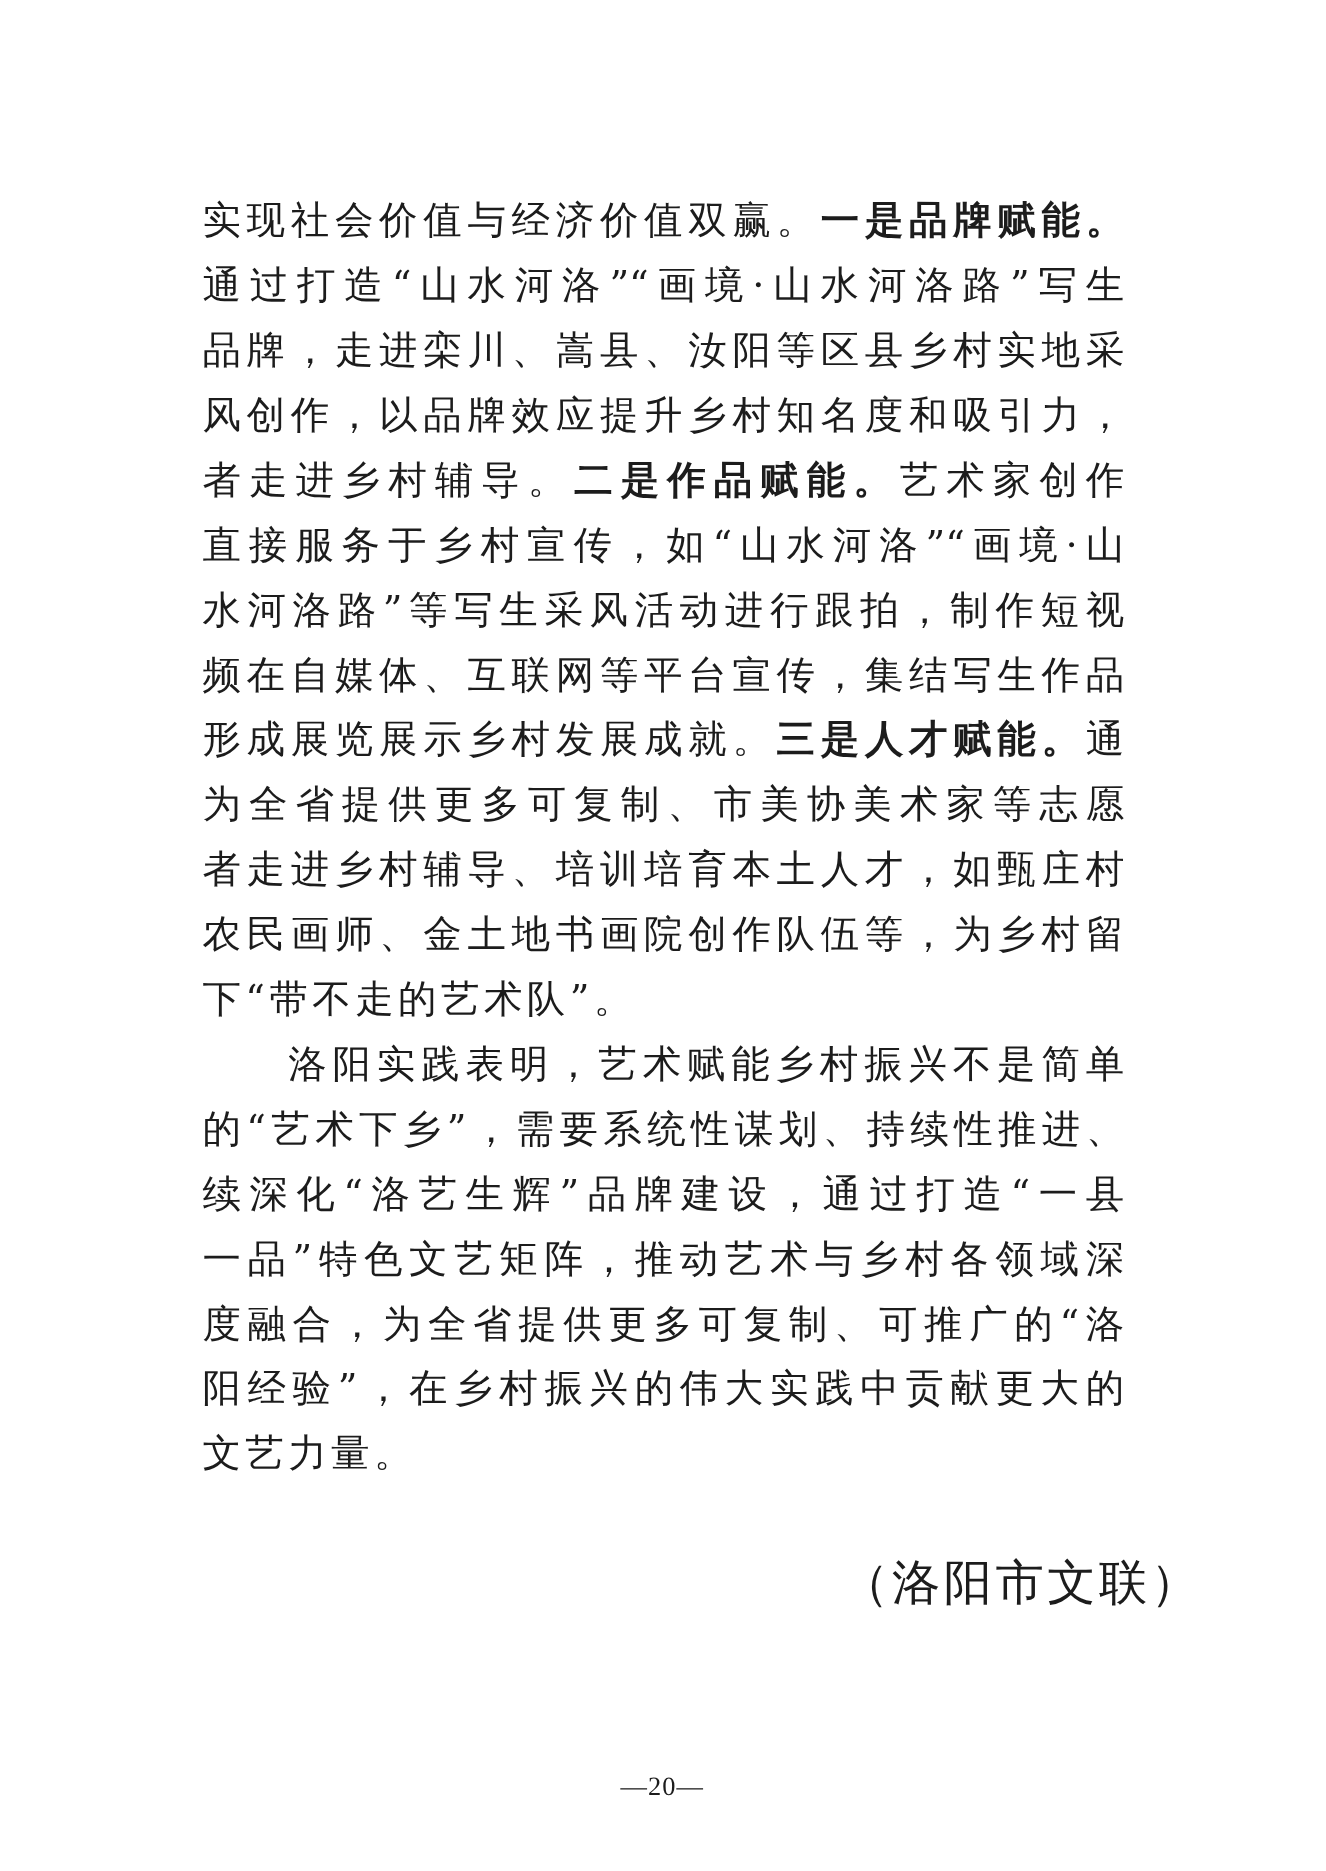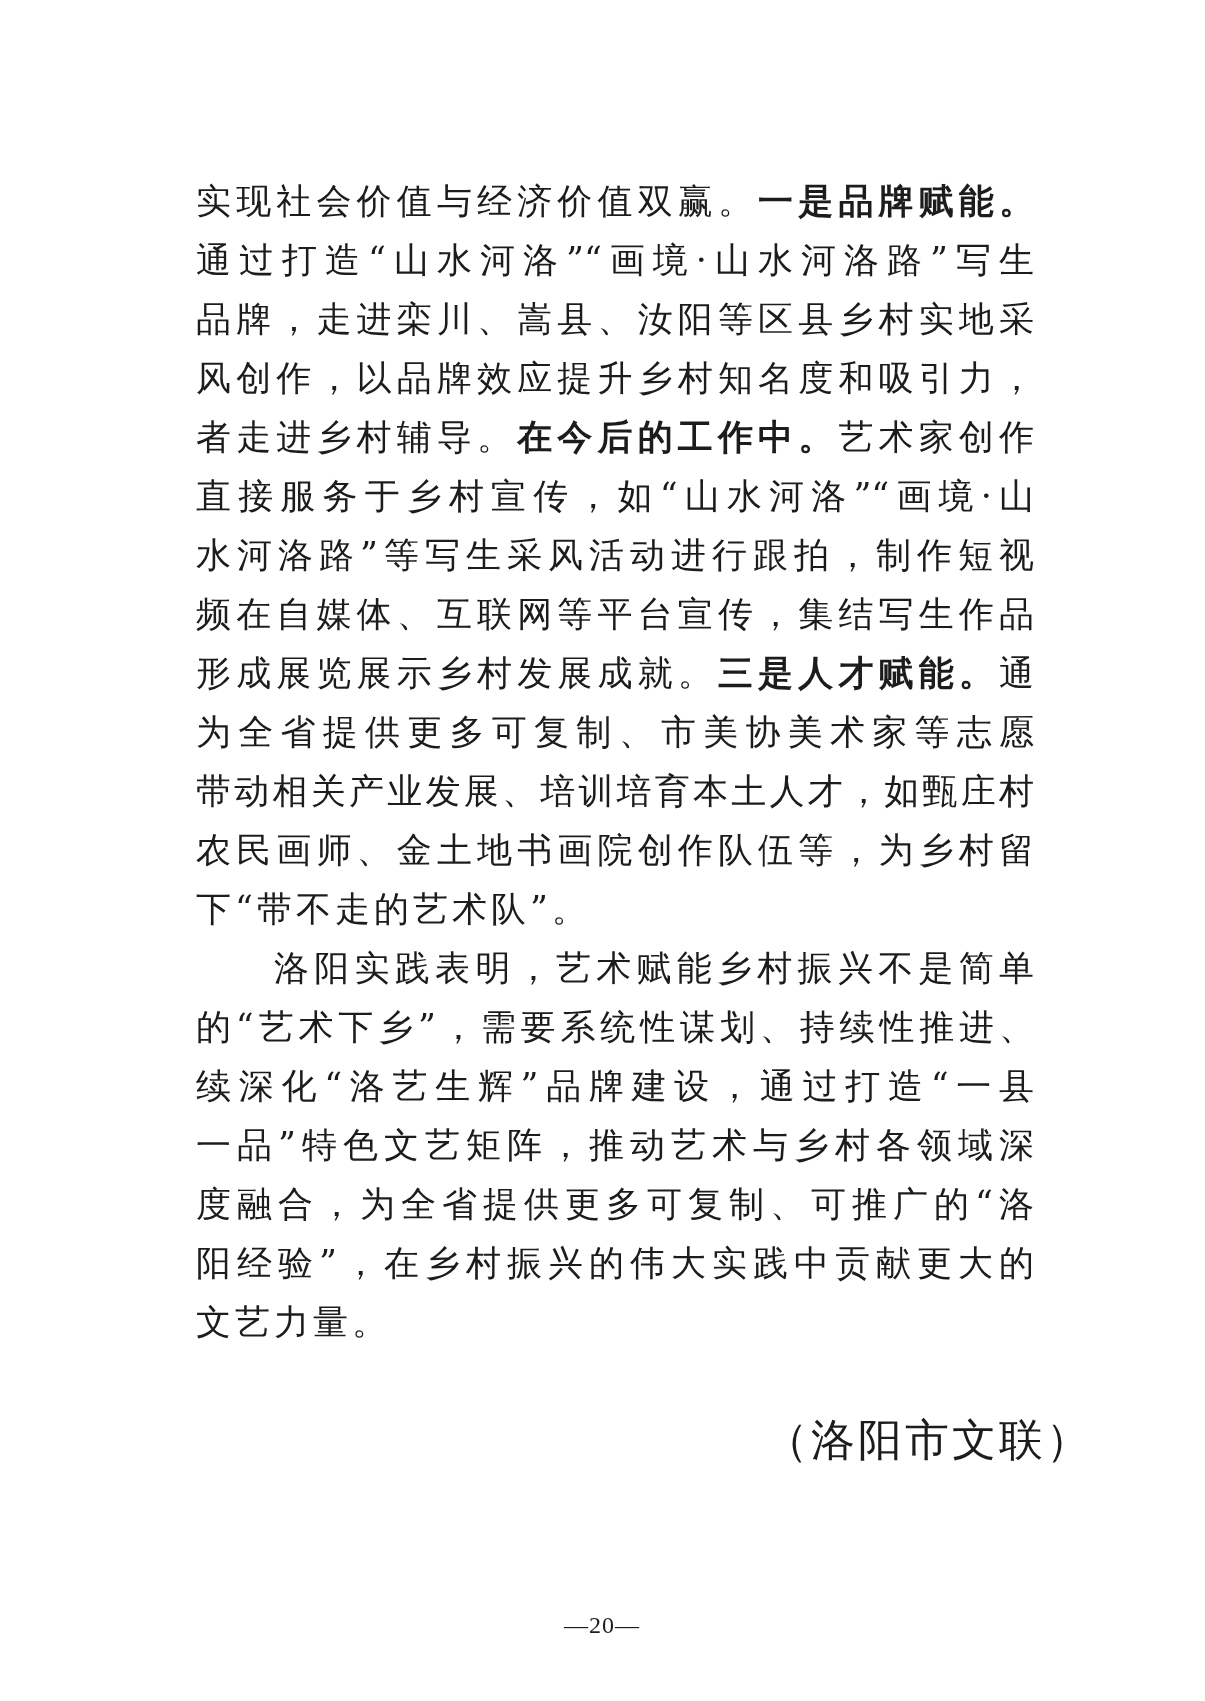--- a/index.html
+++ b/index.html
@@ -16,21 +16,21 @@
     color: #1c1c1c;
   }
   .page {
     position: absolute;
     left: 0; top: 0;
     width: 1205px; height: 1701px;
     background: #ffffff;
   }
   .body-text {
     position: absolute;
-    left: 196px;
+    left: 184px;
     top: 176px;
     width: 838px;
   }
   .line {
     display: block;
     height: 59px;
     line-height: 50px;
     font-size: 35px;
     white-space: nowrap;
     text-align: justify;
@@ -86,21 +86,21 @@
 
     <div class="line">
       <span class="seg">品牌，走进栾川、嵩县、汝阳等区县乡村实地采</span>
     </div>
 
     <div class="line">
       <span class="seg">风创作，以品牌效应提升乡村知名度和吸引力，</span>
     </div>
 
     <div class="line">
-      <span class="seg">者走进乡村辅导。</span><span class="seg bold">在今后的工作中。</span><span class="seg">艺术家创作</span>
+      <span class="seg">者走进乡村辅导。</span><span class="seg bold">二是作品赋能。</span><span class="seg">艺术家创作</span>
     </div>
 
     <div class="line">
       <span class="seg">直接服务于乡村宣传，如“山水河洛”“画境·山</span>
     </div>
 
     <div class="line">
       <span class="seg">水河洛路”等写生采风活动进行跟拍，制作短视</span>
     </div>
 
@@ -110,21 +110,21 @@
 
     <div class="line">
       <span class="seg">形成展览展示乡村发展成就。</span><span class="seg bold">三是人才赋能。</span><span class="seg">通</span>
     </div>
 
     <div class="line">
       <span class="seg">为全省提供更多可复制、市美协美术家等志愿</span>
     </div>
 
     <div class="line">
-      <span class="seg">带动相关产业发展、培训培育本土人才，如甄庄村</span>
+      <span class="seg">者走进乡村辅导、培训培育本土人才，如甄庄村</span>
     </div>
 
     <div class="line">
       <span class="seg">农民画师、金土地书画院创作队伍等，为乡村留</span>
     </div>
 
     <div class="line last">
       <span class="seg">下“带不走的艺术队”。</span>
     </div>
 

